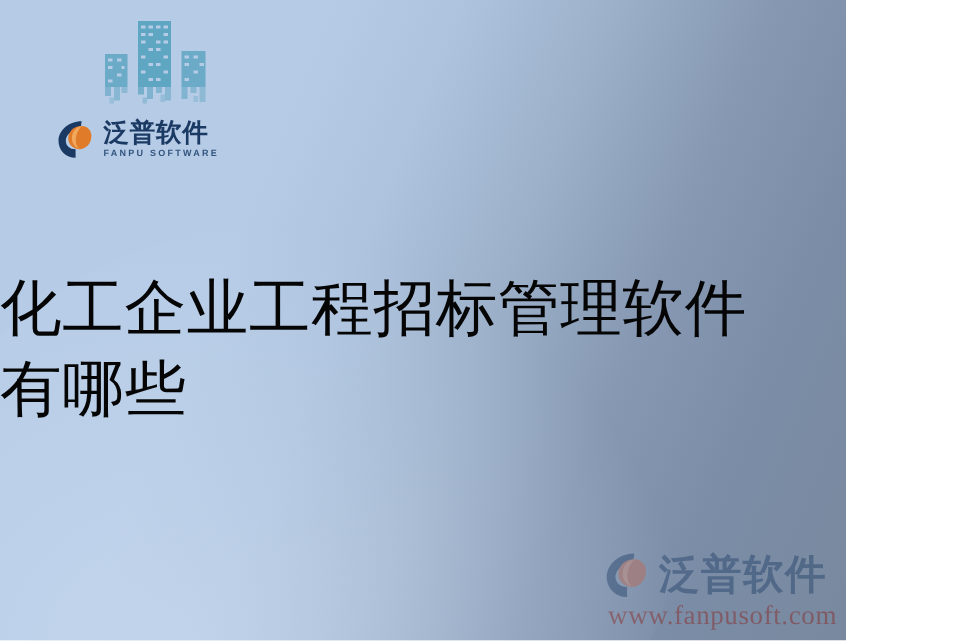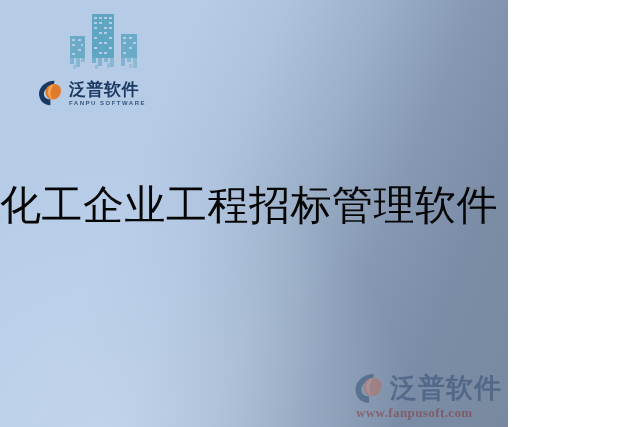--- a/index.html
+++ b/index.html
@@ -2,21 +2,21 @@
 <html><head>
 <meta charset="utf-8">
 <style>
   html, body {
     margin: 0;
     padding: 0;
     background: #ffffff;
   }
   #canvas {
     position: relative;
-    width: 508px;
+    width: 564px;
     height: 427px;
     overflow: hidden;
     font-family: "Liberation Serif", "DejaVu Serif", serif;
     
     background:
       linear-gradient(112deg,
         #b6cbe6 0%,
         #b6cbe6 30%,
         #aec3de 42%,
         #9cb0c9 56%,
@@ -125,22 +125,22 @@
     font-family: "DejaVu Sans", "Liberation Sans", sans-serif;
     font-size: 27px;
     font-weight: bold;
     color: #1b3a63;
     letter-spacing: 1px;
     margin-left: 2px;
     white-space: nowrap;
   }
   .wm-url {
     font-family: "Liberation Serif", "DejaVu Serif", serif;
-    font-size: 13px;
-    font-weight: bold;
+    font-size: 18px;
+    font-weight: normal;
     color: #8a1a14;
     letter-spacing: 0.4px;
     margin-top: -1px;
     margin-left: 2px;
     white-space: nowrap;
   }
 </style>
 </head>
 <body>
 
@@ -218,20 +218,21 @@
       </svg>
       <div class="logo-words">
         <div class="logo-cn">泛普软件</div>
         <div class="logo-en">FANPU SOFTWARE</div>
       </div>
     </div>
   </div>
 
   <div class="title-block">
     <div class="title-line">化工企业工程招标管理软件</div>
+    <div class="title-line">有哪些</div>
   </div>
 
   <div class="watermark">
     <div class="wm-row">
       <svg class="wm-mark" viewBox="0 0 34 32">
         <path d="M20 1 C9 1 1 9 1 17 C1 25 7 31 15 31 L15 24 C10 24 7 21 7 17 C7 12 12 8 19 8 Z" fill="#1b3a63"></path>
         <path d="M20 5 C13 5 9 10 9 15 C9 20 13 24 18 24 C24 24 28 19 28 13 C28 9 25 5 20 5 Z" fill="#c2644a"></path>
         <path d="M20 5 C15 6 12 10 12 15 C12 19 14 22 18 24 C14 20 14 11 20 5 Z" fill="#d98a6e"></path>
       </svg>
       <div class="wm-cn">泛普软件</div>

